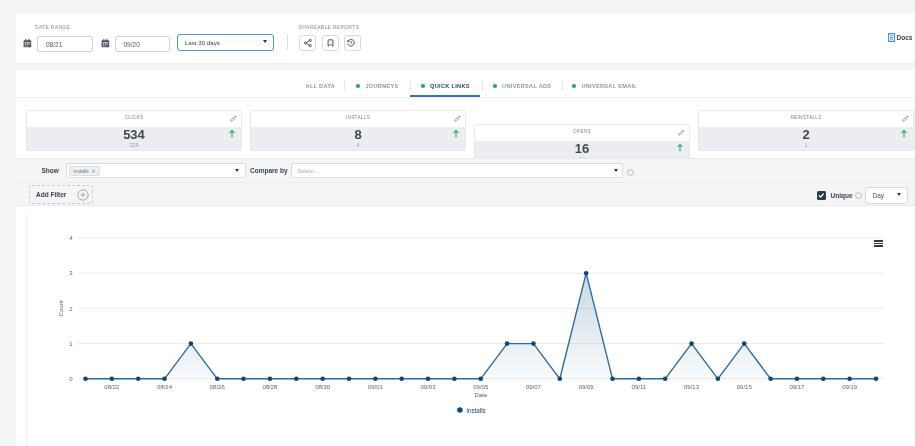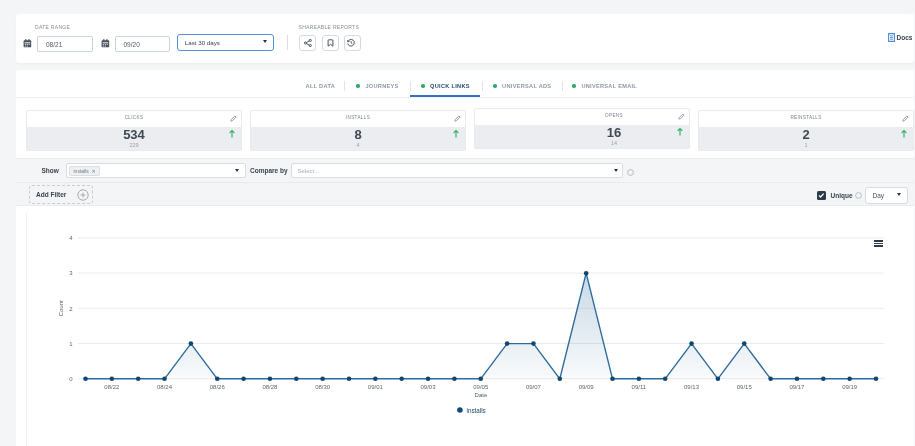--- a/index.html
+++ b/index.html
@@ -125,21 +125,21 @@
       <div class="clabel">INSTALLS</div>
     <svg class="abs" style="right:4.5px;top:3.5px;" width="7" height="7" viewBox="0 0 7 7">
         <path d="M0.9,6.1 L1.25,4.6 L4.9,0.95 L6.05,2.1 L2.4,5.75 z" fill="none" stroke="#8a949e" stroke-width="0.85"></path>
       </svg>
     <div class="cval">8</div>
     <svg class="abs" style="right:5px;top:17.5px;" width="8" height="9" viewBox="0 0 8 9">
         <path d="M4,8.4 V1.6 M1.6,3.9 L4,1.5 L6.4,3.9" fill="none" stroke="#2aaf66" stroke-width="1.15"></path>
       </svg>
     <div class="csub">4</div>
   </div>
-  <div class="abs card" style="left:474px;top:108px;padding-left:32px;">
+  <div class="abs card" style="left:474px;top:124px;">
     <div class="chead"></div>
       <div class="clabel">OPENS</div>
     <svg class="abs" style="right:4.5px;top:3.5px;" width="7" height="7" viewBox="0 0 7 7">
         <path d="M0.9,6.1 L1.25,4.6 L4.9,0.95 L6.05,2.1 L2.4,5.75 z" fill="none" stroke="#8a949e" stroke-width="0.85"></path>
       </svg>
     <div class="cval">16</div>
     <svg class="abs" style="right:5px;top:17.5px;" width="8" height="9" viewBox="0 0 8 9">
         <path d="M4,8.4 V1.6 M1.6,3.9 L4,1.5 L6.4,3.9" fill="none" stroke="#2aaf66" stroke-width="1.15"></path>
       </svg>
     <div class="csub">14</div>

